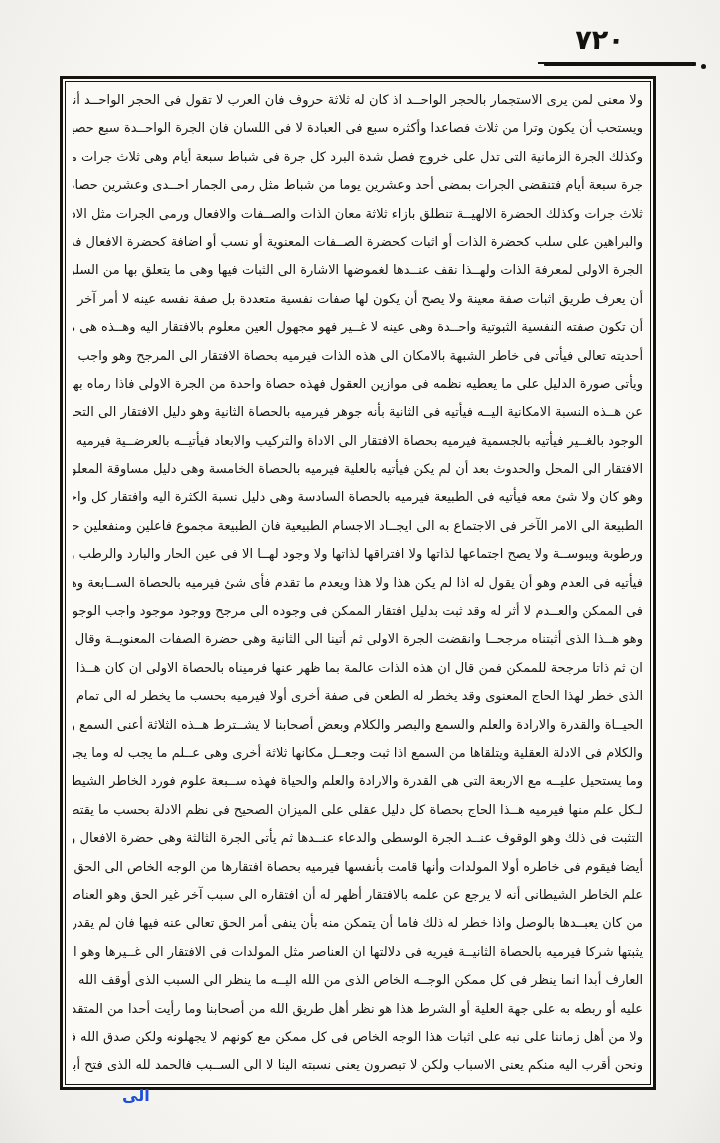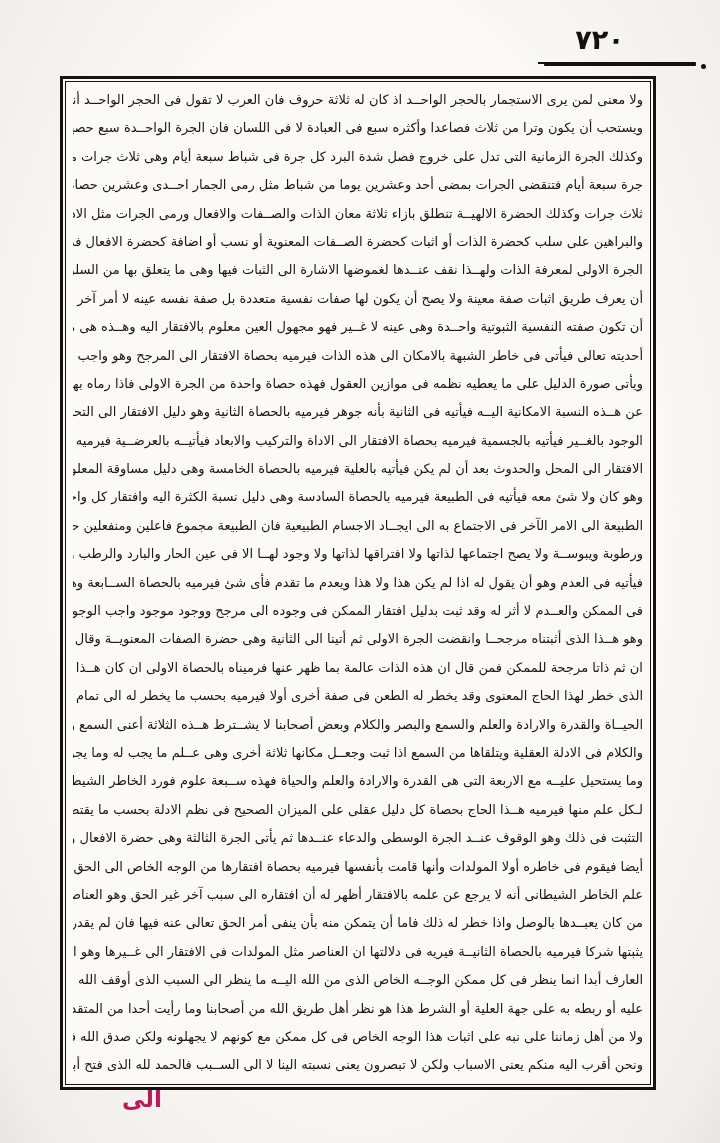--- a/index.html
+++ b/index.html
@@ -43,21 +43,21 @@
   }
   .text-line{
     height:28.4px;line-height:28.4px;
     text-align:justify;text-align-last:justify;
     white-space:nowrap;overflow:hidden;
     color:#1b1713;
     letter-spacing:0.1px;
   }
   .catchword{
     position:absolute;left:122px;top:1086px;
-    font-size:23px;font-weight:bold;direction:rtl;color:#be185d;
+    font-size:16px;font-weight:bold;direction:rtl;color:#1d4ed8;
   }
 </style>
 </head>
 <body>
 
 <div class="scan-surface"></div>
 
 <div class="page-number">٧٢٠</div>
 <div class="page-number-rule"></div>
 <div class="page-number-dot"></div>

